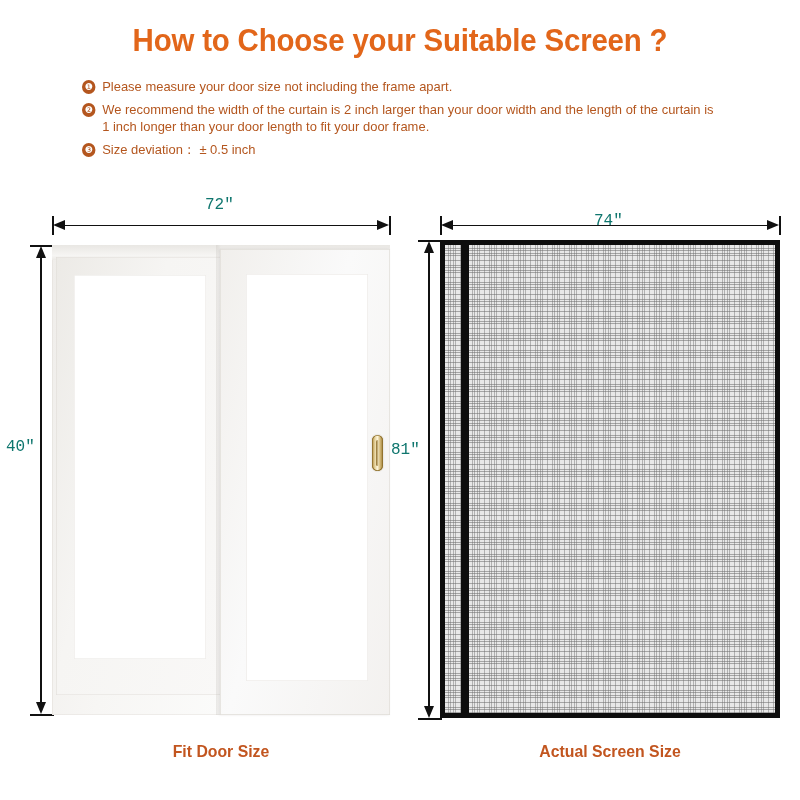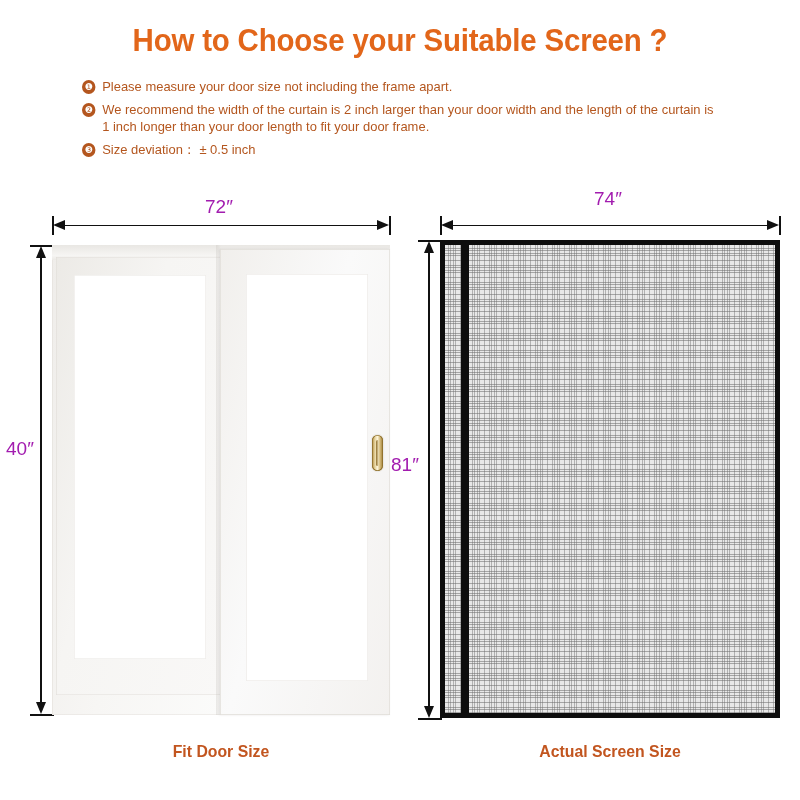--- a/index.html
+++ b/index.html
@@ -79,23 +79,23 @@
     position: absolute;
     width: 0; height: 0;
   }
   .arrow-left  { border-top: 5px solid transparent; border-bottom: 5px solid transparent; border-right: 12px solid #111; }
   .arrow-right { border-top: 5px solid transparent; border-bottom: 5px solid transparent; border-left: 12px solid #111; }
   .arrow-up    { border-left: 5px solid transparent; border-right: 5px solid transparent; border-bottom: 12px solid #111; }
   .arrow-down  { border-left: 5px solid transparent; border-right: 5px solid transparent; border-top: 12px solid #111; }
 
   .dim-label {
     position: absolute;
-    color: #a21caf;
-    font-size: 19px;
-    font-family: Liberation Sans, sans-serif;
+    color: #0f766e;
+    font-size: 16px;
+    font-family: Liberation Mono, monospace;
     white-space: nowrap;
   }
 
   .caption {
     position: absolute;
     color: #C2551F;
     font-family: "Liberation Sans Narrow", "Liberation Sans", sans-serif;
     font-weight: bold;
     font-size: 17px;
     text-align: center;
@@ -248,28 +248,28 @@
   </div>
   <div class="seam"></div>
   <div class="panelR">
     <div class="glass"></div>
   </div>
   <div class="handle"></div>
 </div>
 
 <div class="caption" style="left:121px; top:742px; width:200px;">Fit Door Size</div>
 
-<div class="dim-label" style="left:594px; top:188px;">74″</div>
+<div class="dim-label" style="left:594px; top:212px;">74″</div>
 <div class="tick-v" style="left:440px; top:216px; height:19px;"></div>
 <div class="tick-v" style="left:779px; top:216px; height:19px;"></div>
 <div class="dimline h-line" style="left:444px; top:224.5px; width:332px;"></div>
 <div class="arrow arrow-left" style="left:441px; top:220px;"></div>
 <div class="arrow arrow-right" style="left:767px; top:220px;"></div>
 
-<div class="dim-label" style="left:391px; top:441px;margin-top:13px;">81″</div>
+<div class="dim-label" style="left:391px; top:441px;">81″</div>
 <div class="tick-h" style="left:418px; top:240px; width:24px;"></div>
 <div class="tick-h" style="left:418px; top:718px; width:24px;"></div>
 <div class="dimline v-line" style="left:428px; top:245px; height:469px;"></div>
 <div class="arrow arrow-up" style="left:424px; top:241px;"></div>
 <div class="arrow arrow-down" style="left:424px; top:706px;"></div>
 
 <div id="screen">
   <div class="inner">
     <div class="mesh flapL"></div>
     <div class="divider"></div>

